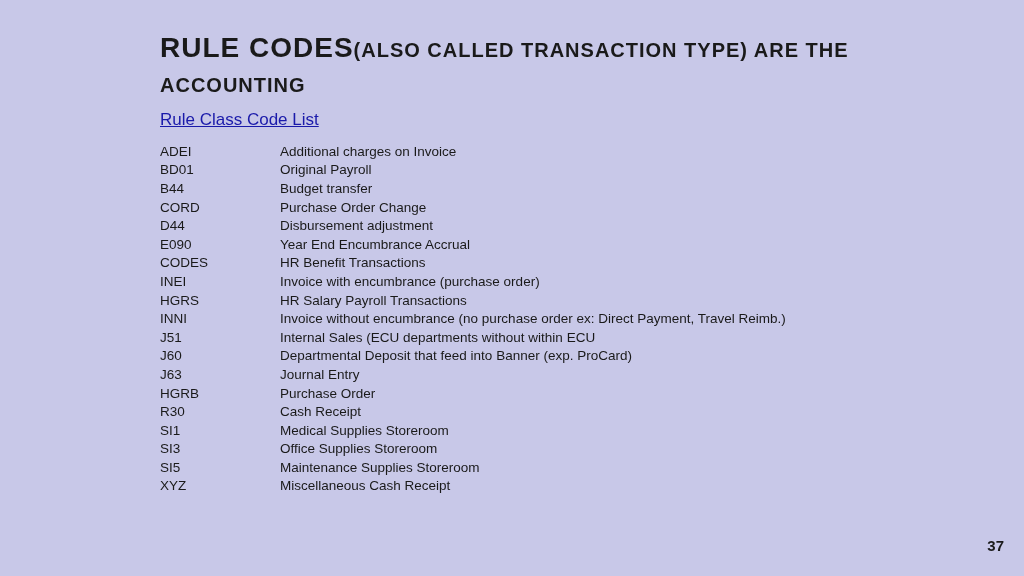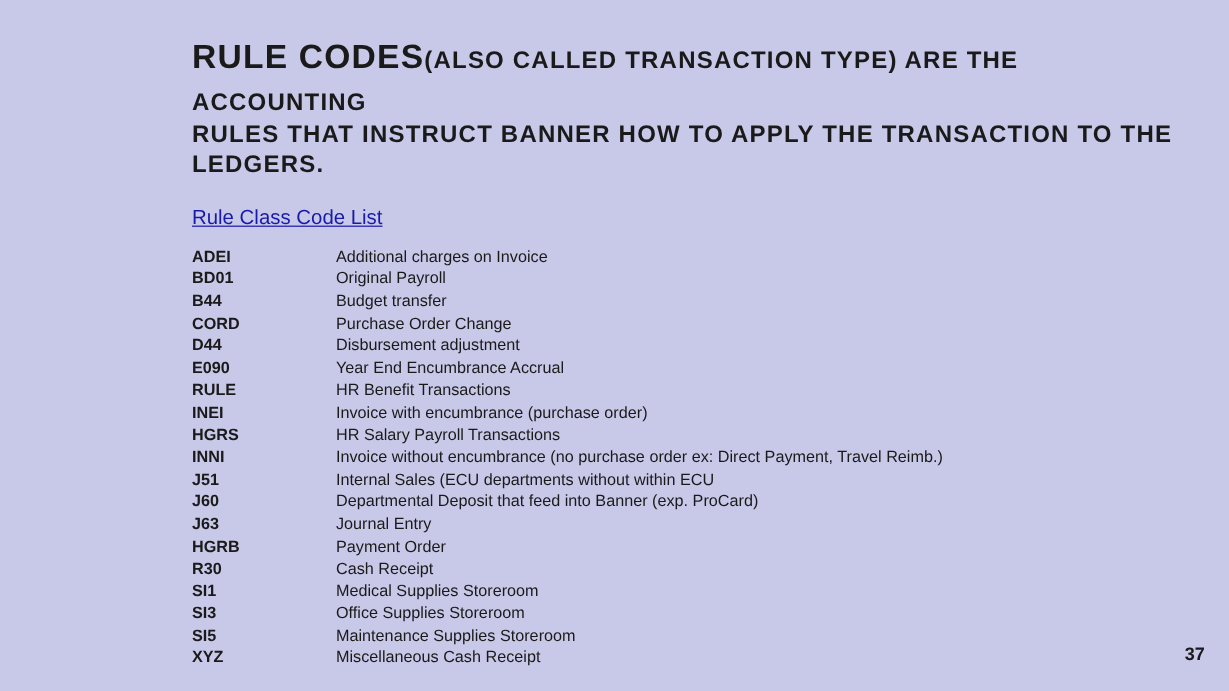--- a/index.html
+++ b/index.html
@@ -19,21 +19,21 @@
 
     .page-container {
       width: 1024px;
       height: 576px;
       background-color: #c8c8e8;
       padding: 30px 40px 20px 160px;
       position: relative;
     }
 
     .title-block {
-      margin-bottom: 22px;
+      margin-bottom: 10px;
     }
 
     .title-text {
       font-size: 28px;
       font-weight: 900;
       text-transform: uppercase;
       letter-spacing: 1px;
       color: #1a1a1a;
       line-height: 1.25;
       font-family: Arial Black, Arial, sans-serif;
@@ -55,21 +55,21 @@
 
     .codes-table tr td {
       padding: 1.8px 0;
       font-size: 13.5px;
       color: #1a1a1a;
       vertical-align: top;
     }
 
     .codes-table tr td:first-child {
       width: 120px;
-      font-weight: bold;
+      font-weight: normal;
       padding-right: 10px;
       margin-left: 25px;
     }
 
     .page-number {
       position: absolute;
       bottom: 22px;
       right: 20px;
       font-size: 15px;
       font-weight: bold;
@@ -78,21 +78,20 @@
   </style>
 </head>
 <body>
 
 <div class="page-container">
 
   <div class="title-block">
     <div class="title-text">
       <span>RULE CODES</span><span style="font-size:20px; font-weight:900;">(ALSO CALLED TRANSACTION TYPE)  ARE THE ACCOUNTING</span>
     </div>
-    <div class="title-text" style="font-size:20px;">RULES THAT INSTRUCT BANNER HOW TO APPLY THE TRANSACTION TO THE LEDGERS.</div>
   </div>
 
   <a class="rule-class-link">Rule Class Code List</a>
 
   <table class="codes-table">
     <tbody id="codes-body">
     <tr>
           <td>ADEI</td>
           <td>Additional charges on Invoice</td>
         </tr>
@@ -110,21 +109,21 @@
         </tr>
         <tr>
           <td>D44</td>
           <td>Disbursement adjustment</td>
         </tr>
         <tr>
           <td>E090</td>
           <td>Year End Encumbrance Accrual</td>
         </tr>
         <tr>
-          <td>RULE</td>
+          <td>CODES</td>
           <td>HR Benefit Transactions</td>
         </tr>
         <tr>
           <td>INEI</td>
           <td>Invoice with encumbrance (purchase order)</td>
         </tr>
         <tr>
           <td>HGRS</td>
           <td>HR Salary Payroll Transactions</td>
         </tr>
@@ -139,21 +138,21 @@
         <tr>
           <td>J60</td>
           <td>Departmental Deposit that feed into Banner (exp. ProCard)</td>
         </tr>
         <tr>
           <td>J63</td>
           <td>Journal Entry</td>
         </tr>
         <tr>
           <td>HGRB</td>
-          <td>Payment Order</td>
+          <td>Purchase Order</td>
         </tr>
         <tr>
           <td>R30</td>
           <td>Cash Receipt</td>
         </tr>
         <tr>
           <td>SI1</td>
           <td>Medical Supplies Storeroom</td>
         </tr>
         <tr>

